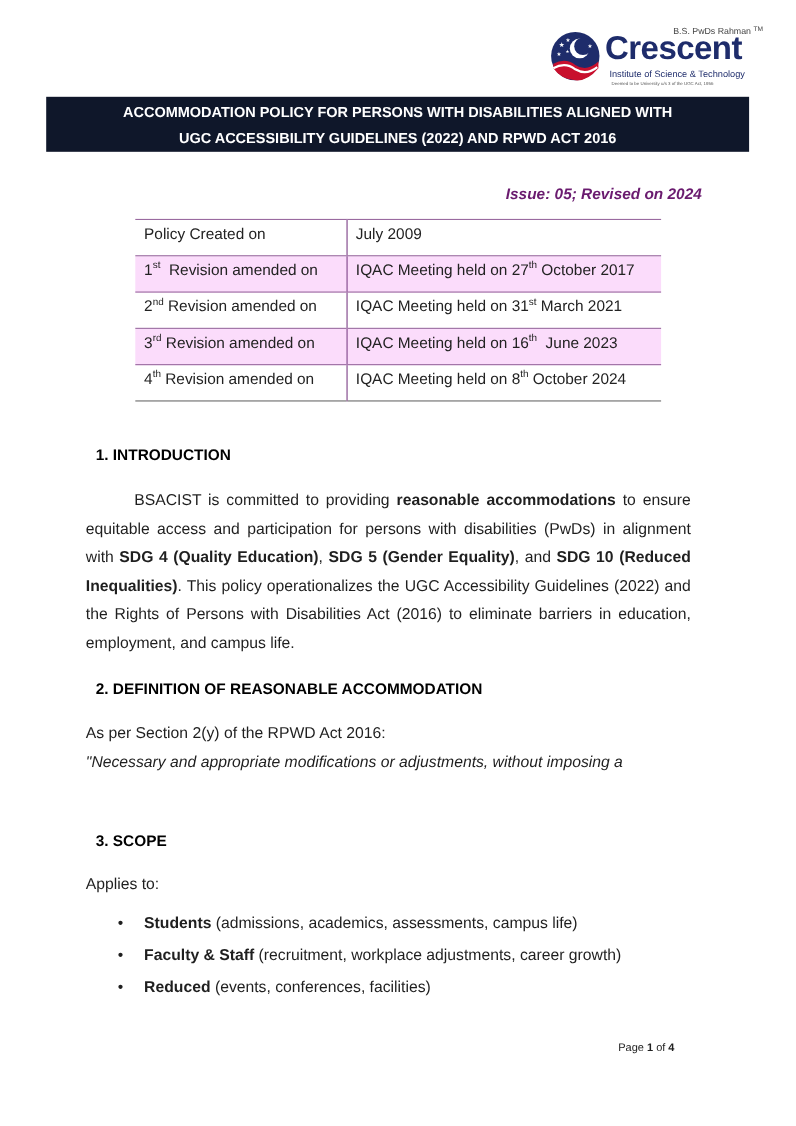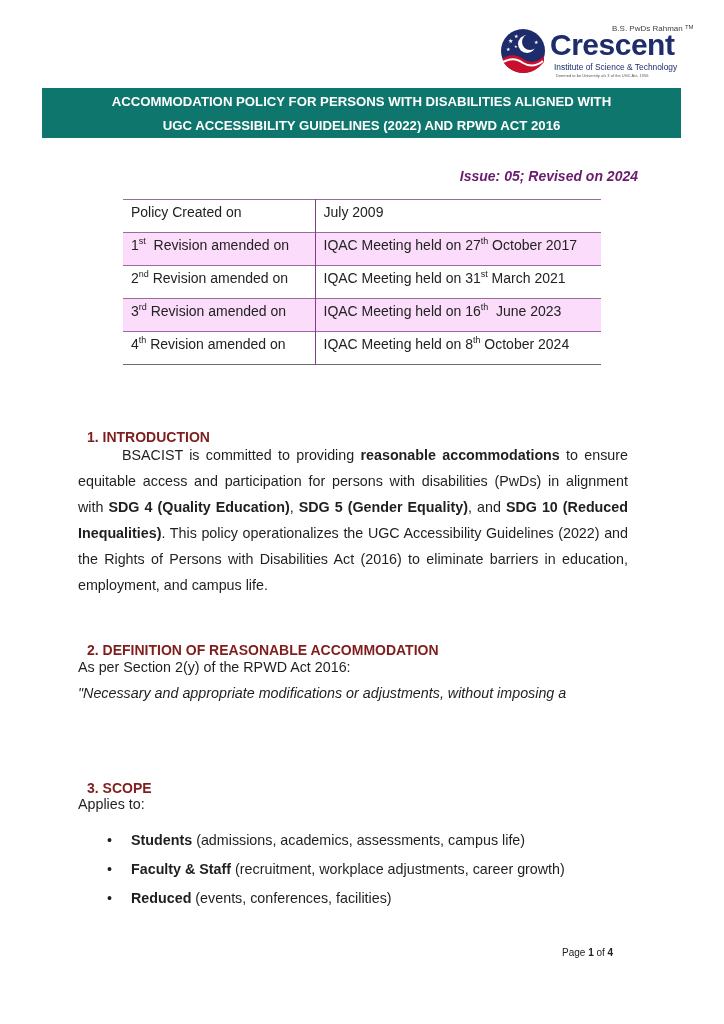--- a/index.html
+++ b/index.html
@@ -10,36 +10,36 @@
   
   .logo { left:500px; top:22px; width:190px; height:56px; }
   .logo-emblem { position:absolute; left:0; top:6px; width:46px; height:46px; }
   .logo-toptext { position:absolute; left:112px; top:2px; font-size:8px; color:#444; white-space:nowrap; }
   .logo-tm { font-size:6px; vertical-align:top; }
   .logo-word { position:absolute; left:50px; top:6px; font-size:30px; font-weight:bold; color:#1e2c6b; letter-spacing:-0.5px; }
   .logo-sub { position:absolute; left:54px; top:40px; font-size:8.4px; color:#1e2c6b; white-space:nowrap; }
   .logo-fine { position:absolute; left:56px; top:51px; font-size:4px; color:#555; white-space:nowrap; }
 
   
-  .banner { left:42px; top:88px; width:639px; height:50px; background:#0f766e; color:#fff;
+  .banner { left:42px; top:88px; width:639px; height:50px; background:#0f172a; color:#fff;
             text-align:center; font-weight:bold; font-size:13.2px; line-height:24px;
             padding-top:2px; box-sizing:border-box; }
 
   .issue { right:86px; top:168px; font-size:14px; font-weight:bold; font-style:italic; color:#6a1b6f; }
 
   
   .rev-table { left:123px; top:199px; width:478px; border-collapse:collapse; font-size:14px; }
   .rev-table td { height:33px; padding:0 8px; vertical-align:top; padding-top:4px; box-sizing:border-box; color:#222; }
   .rev-table tr { border-top:1.5px solid #9a6aa0; }
   .rev-table tr:last-child { border-bottom:1.5px solid #6b6b6b; }
   .rev-table td:first-child { width:192px; border-right:1.5px solid #7d3f86; }
   .rev-table tr.shade td { background:#fbdcfb; }
   sup { font-size:9px; line-height:0; vertical-align:6px; }
 
-  .heading { left:87px; font-size:14px; font-weight:bold; color:#7f1d1d;margin-top:24px; }
+  .heading { left:87px; font-size:14px; font-weight:bold; color:#000000; }
   .para { left:78px; width:550px; font-size:14.3px; line-height:26px; color:#1f1f1f; text-align:justify; }
   .indent { display:inline-block; width:44px; }
   .italic { font-style:italic; }
   ul.scope { left:87px; top:832px; margin:0; padding:0; list-style:none; font-size:14.3px; }
   ul.scope li { height:29px; position:relative; padding-left:44px; color:#1f1f1f; }
   ul.scope li .bullet { position:absolute; left:20px; top:0; }
   .footer { left:562px; top:947px; font-size:10px; color:#222; }
 </style>
 </head>
 <body>

